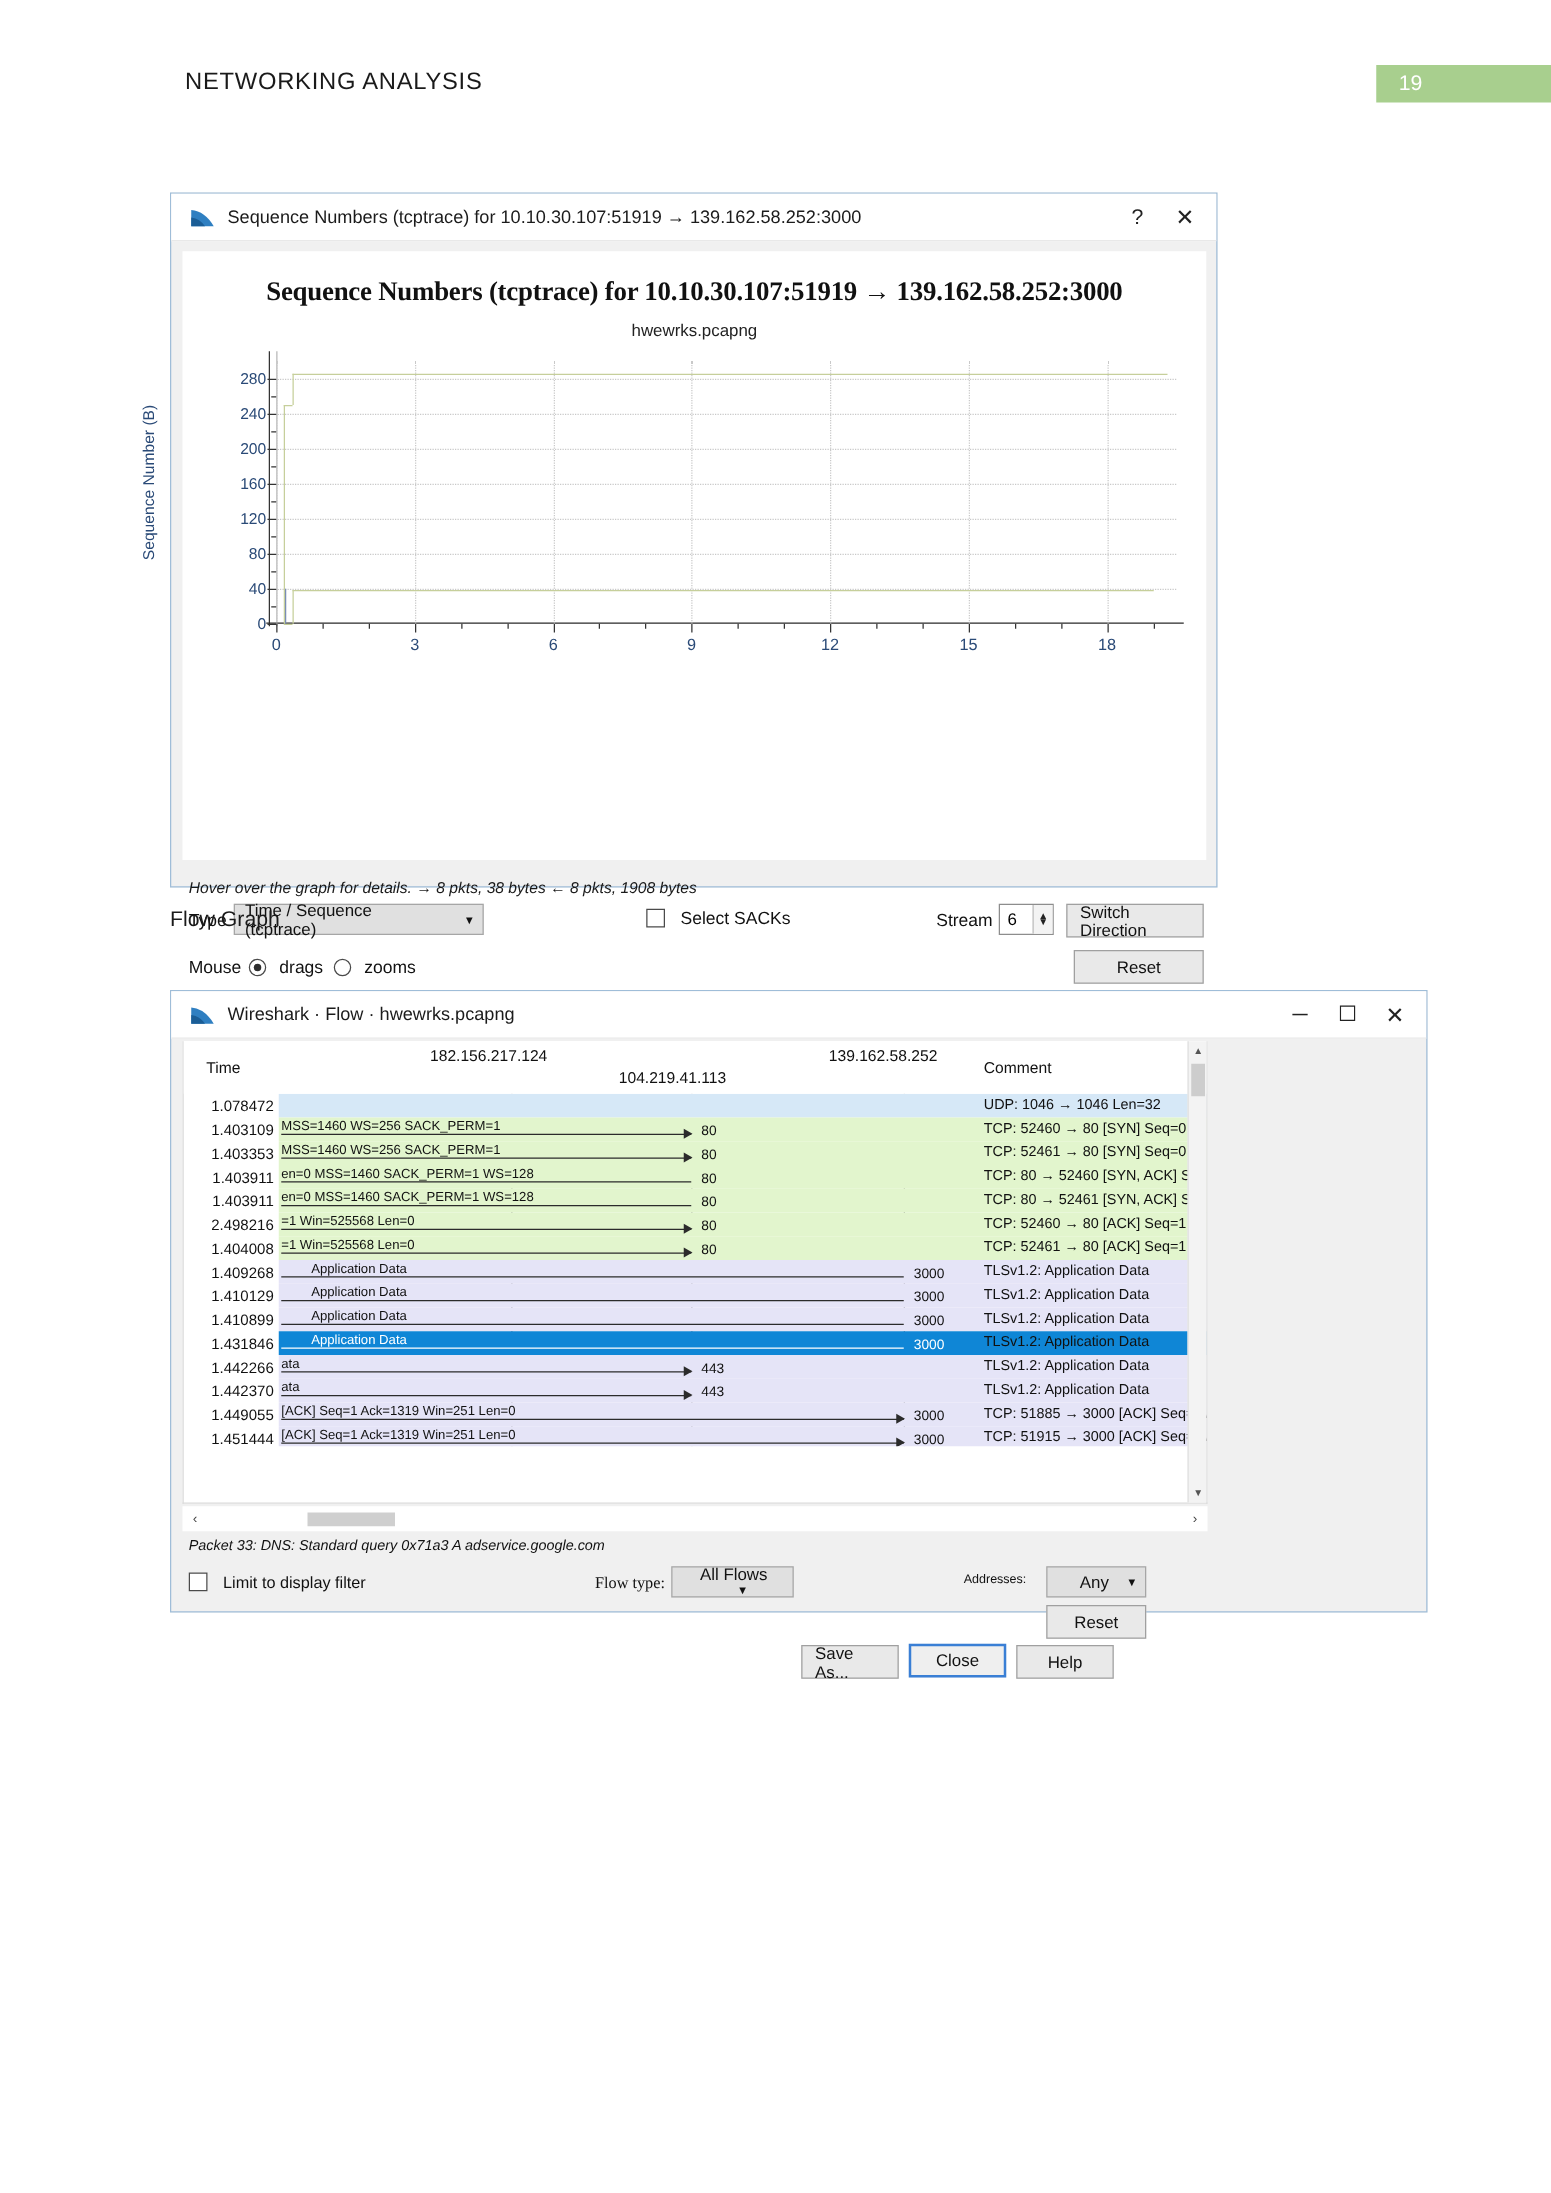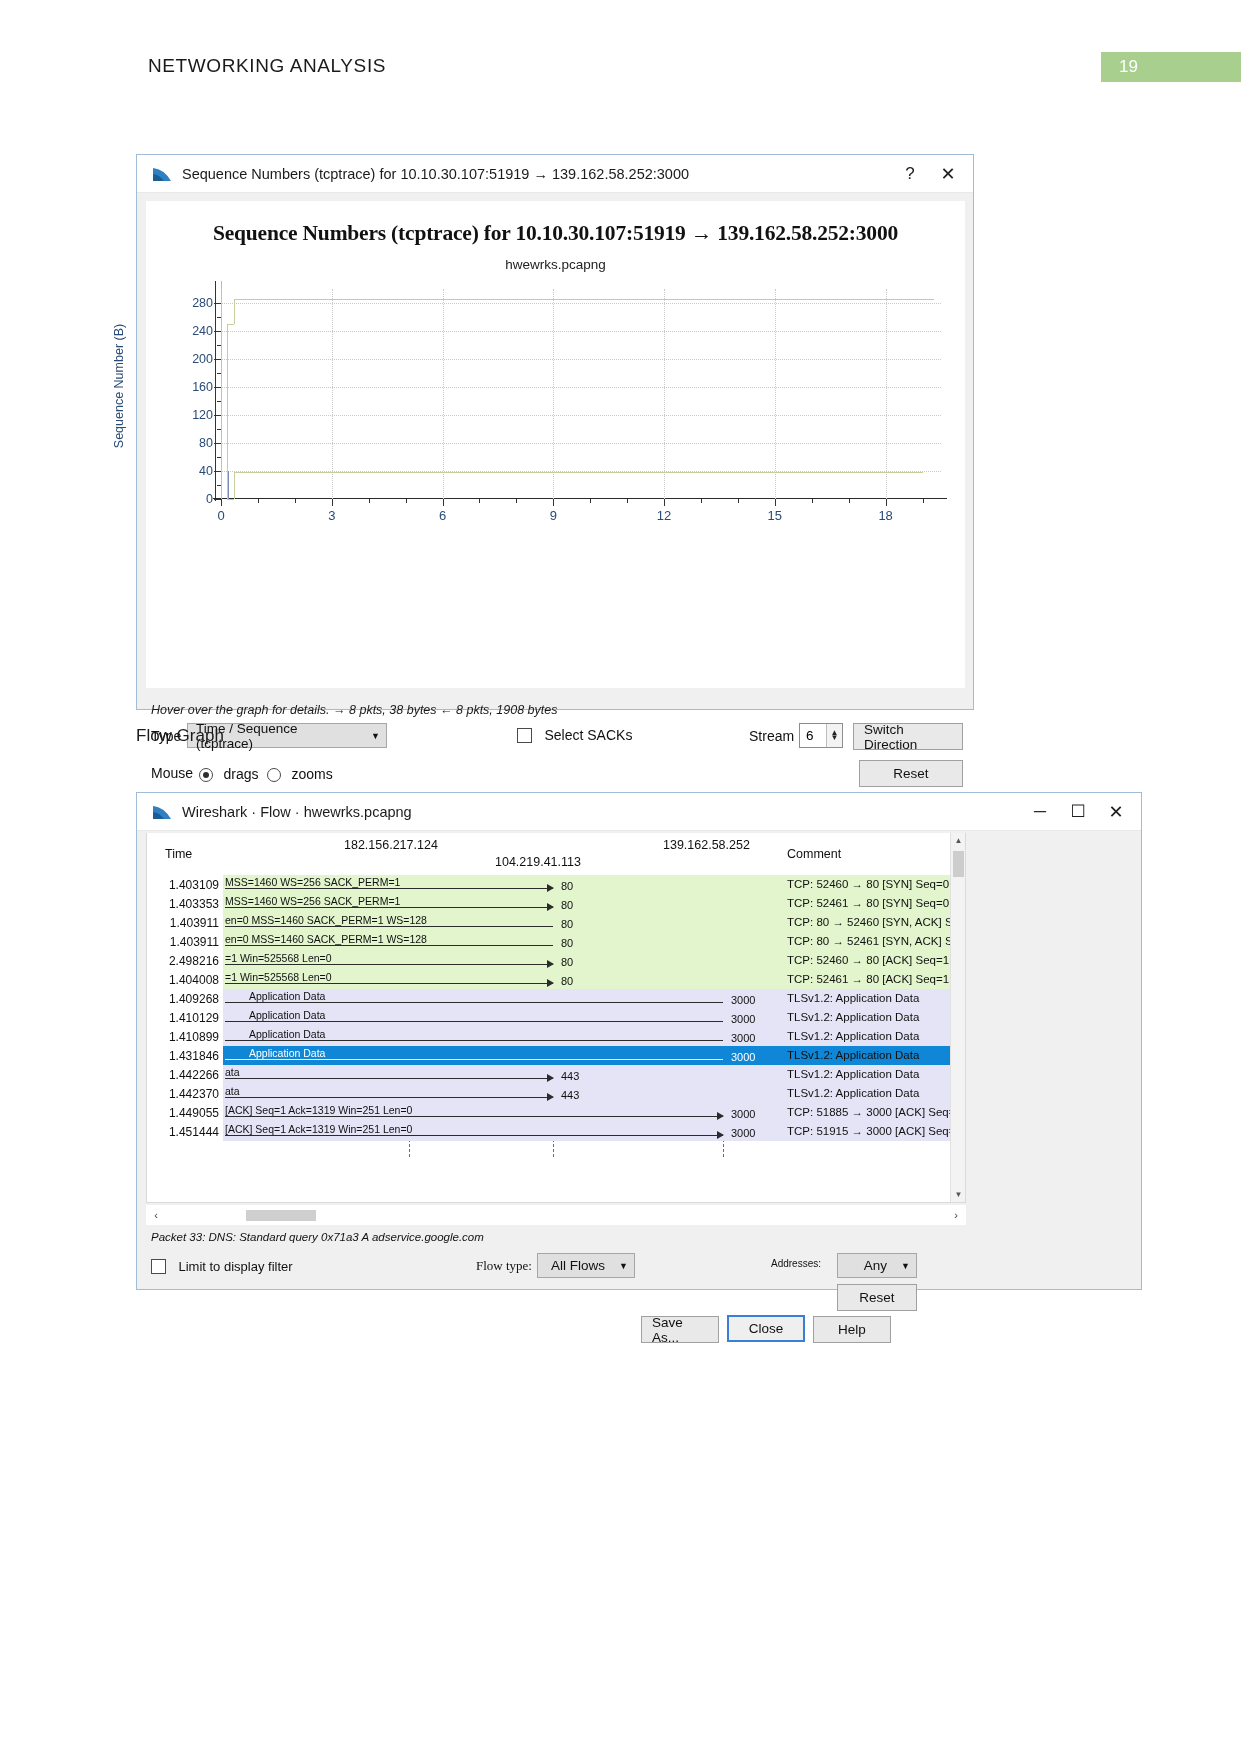--- a/index.html
+++ b/index.html
@@ -425,20 +425,26 @@
       <span class="hdr" style="left:348px;top:22px;">104.219.41.113</span>
       <span class="hdr" style="left:516px;top:5px;">139.162.58.252</span>
       <span class="hdr" style="left:640px;top:14px;">Comment</span>
     </div>
 
     <div class="flow-rows" id="flow-rows">
         <div class="lifeline" style="left: 262px;"></div>
         <div class="lifeline" style="left: 406px;"></div>
         <div class="lifeline" style="left: 576px;"></div>
         <div class="frow">
+          <div style="position: absolute; inset: 0px 0px 0px 76px; background: rgb(214, 232, 247);"></div>
+          <div class="ftime">1.078472</div>
+          <div class="ftrack"></div>
+          <div class="fcomment" style="color: rgb(17, 17, 17);">UDP: 1046 → 1046 Len=32</div>
+        </div>
+        <div class="frow">
           <div style="position: absolute; inset: 0px 0px 0px 76px; background: rgb(226, 245, 205);"></div>
           <div class="ftime">1.403109</div>
           <div class="ftrack">
             <div class="farrow" style="left: 2px; width: 328px; border-top-color: rgb(43, 43, 43);"></div>
             <div class="fhead" style="left: 324px; border-left-color: rgb(43, 43, 43);"></div>
             <div class="flabel" style="left: 2px; color: rgb(17, 17, 17);">MSS=1460 WS=256 SACK_PERM=1</div>
             <div class="fport" style="left: 338px; color: rgb(17, 17, 17);">80</div>
           </div>
           <div class="fcomment" style="color: rgb(17, 17, 17);">TCP: 52460 → 80 [SYN] Seq=0 Win=64240 Len=…</div>
         </div>
@@ -595,21 +601,21 @@
   </div>
 
   <div class="flow-status">Packet 33: DNS: Standard query 0x71a3 A adservice.google.com</div>
 
   <div class="ctl-row" style="top:460px;">
     <span style="position:absolute;left:14px;top:4px;">
       <span class="checkbox-sq"></span>
       <span class="lbl" style="font-size:13px;">Limit to display filter</span>
     </span>
     <span class="lbl" style="position:absolute;left:339px;top:5px;font-size:13px;font-family:Liberation Serif, serif;">Flow type:</span>
-    <span class="combo" style="position:absolute;left:400px;top:0;width:98px;">
+    <span class="combo" style="position:absolute;left:400px;top:0;width:98px;flex-direction:column;">
       <span>All Flows</span>
       <span class="caret">▼</span>
     </span>
     <span class="lbl" style="position:absolute;left:634px;top:5px;font-size:10px;">Addresses:</span>
     <span class="combo" style="position:absolute;left:700px;top:0;width:80px;">
       <span>Any</span>
       <span class="caret">▼</span>
     </span>
   </div>
 

